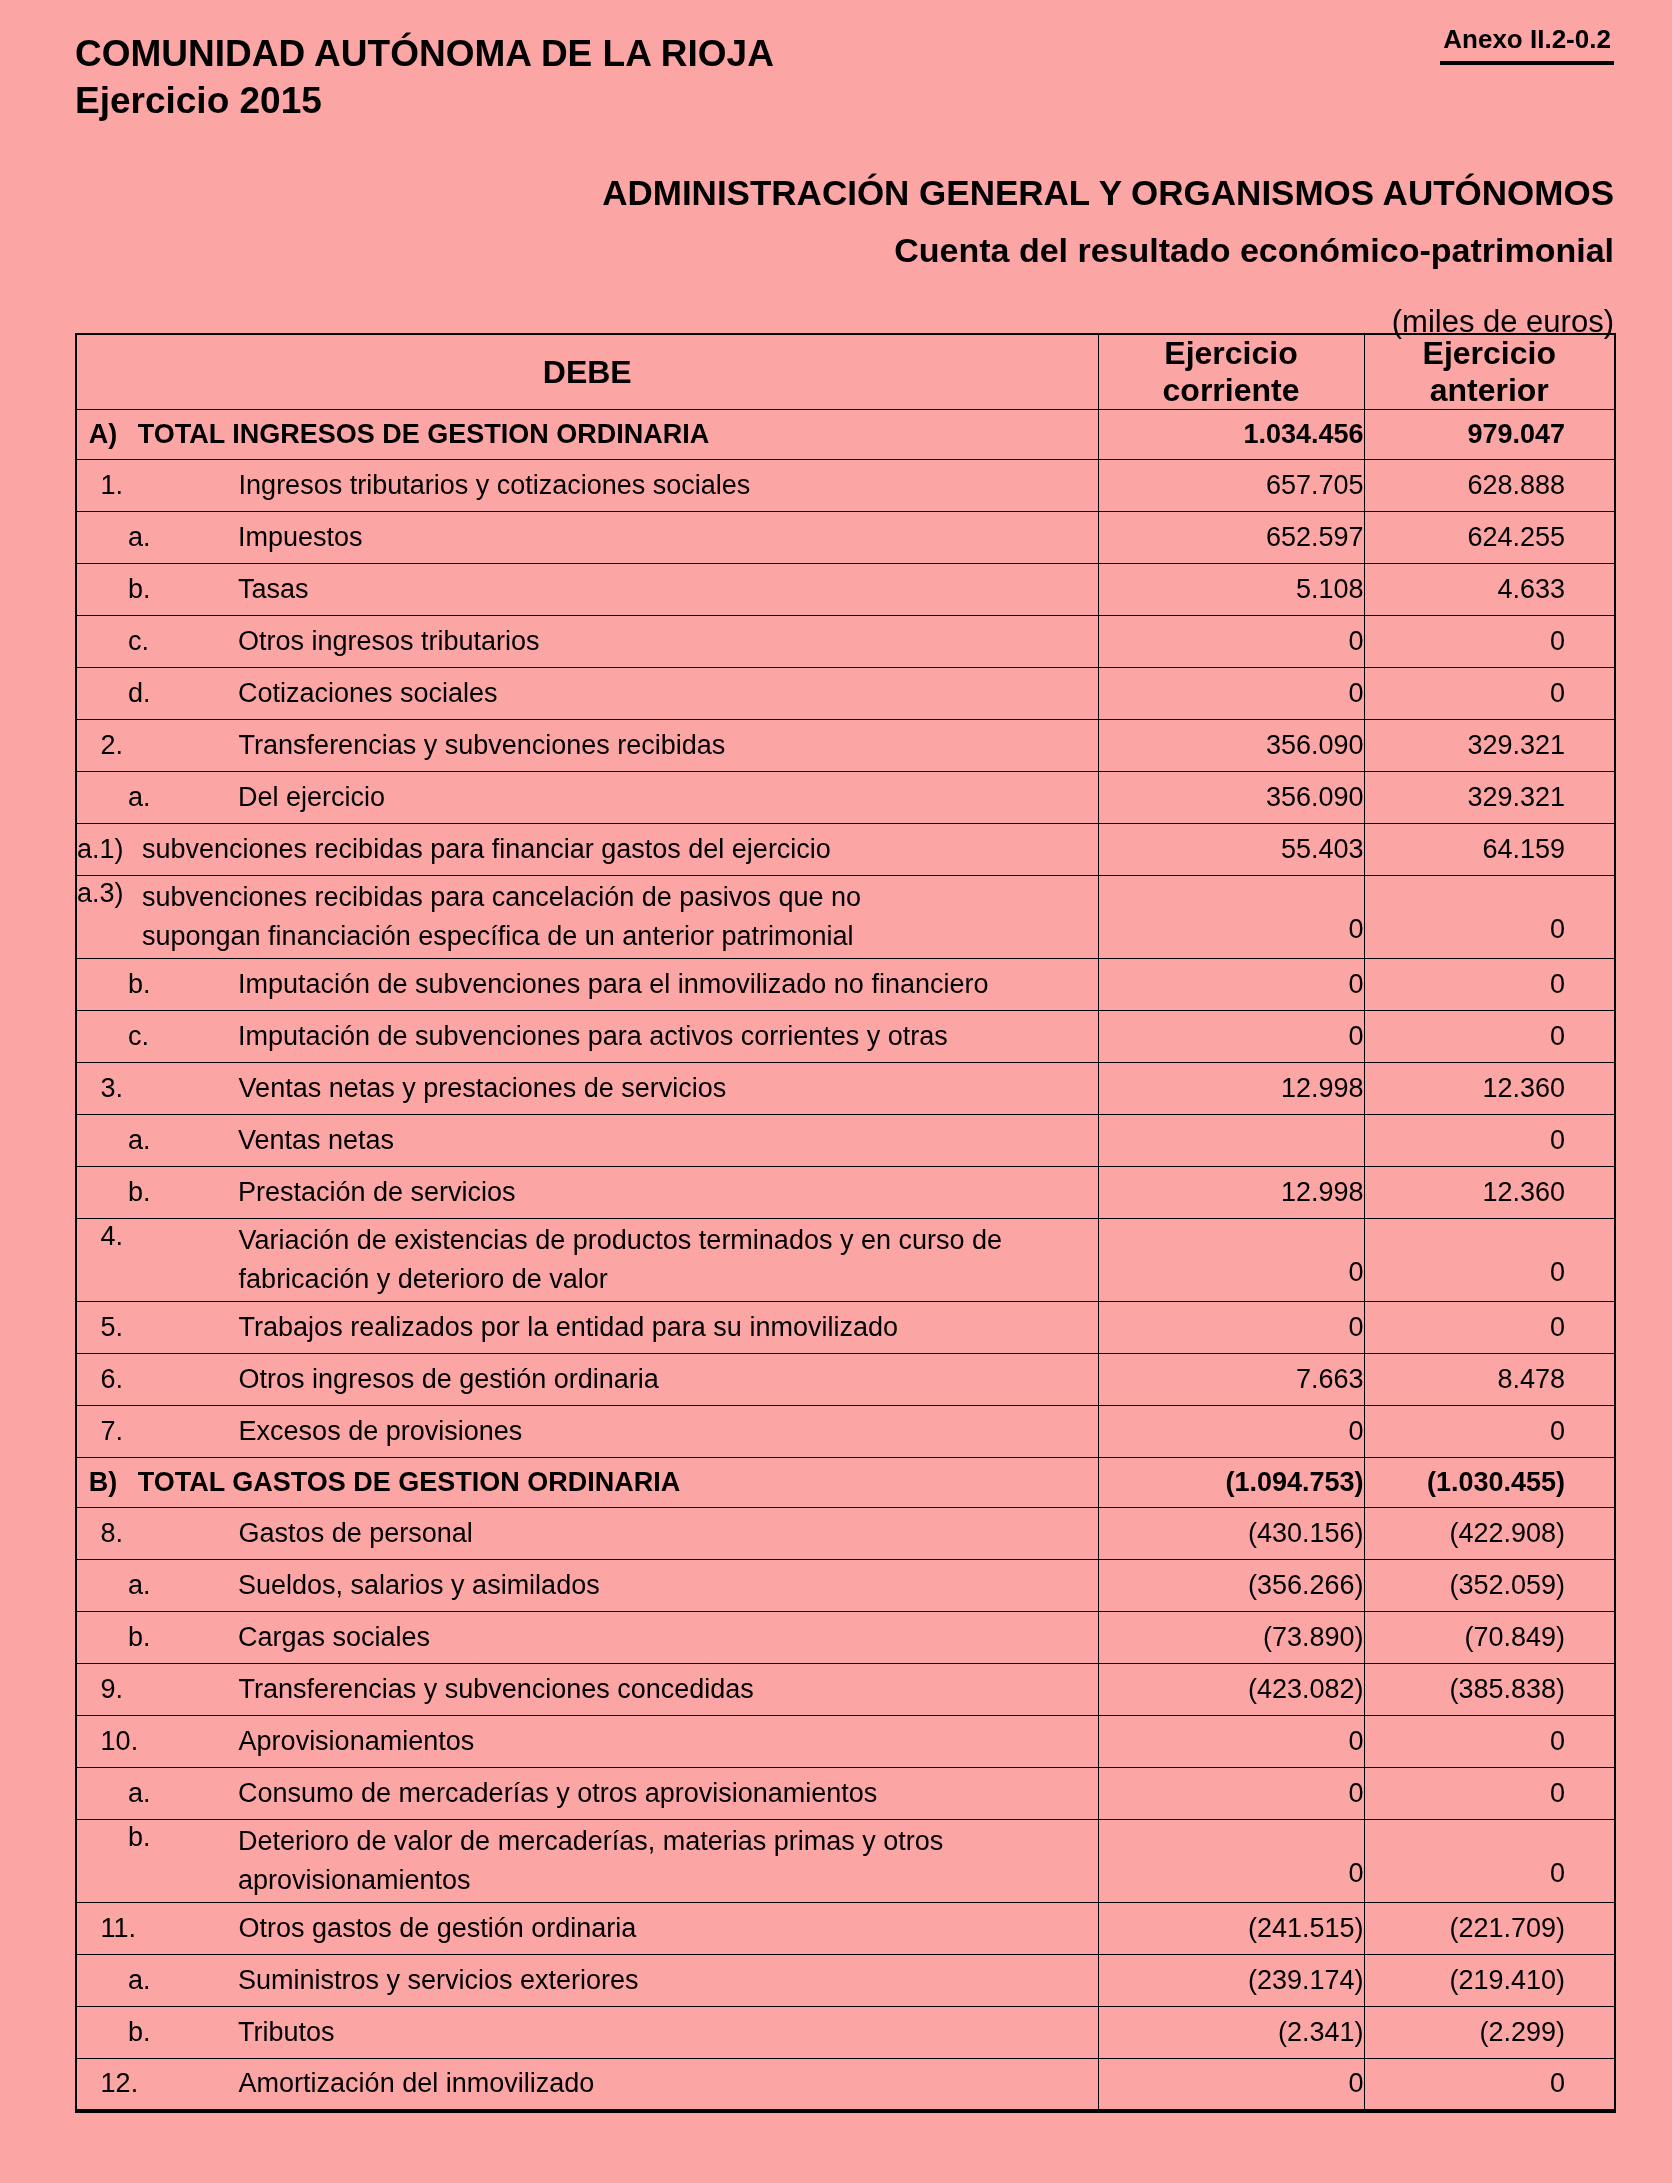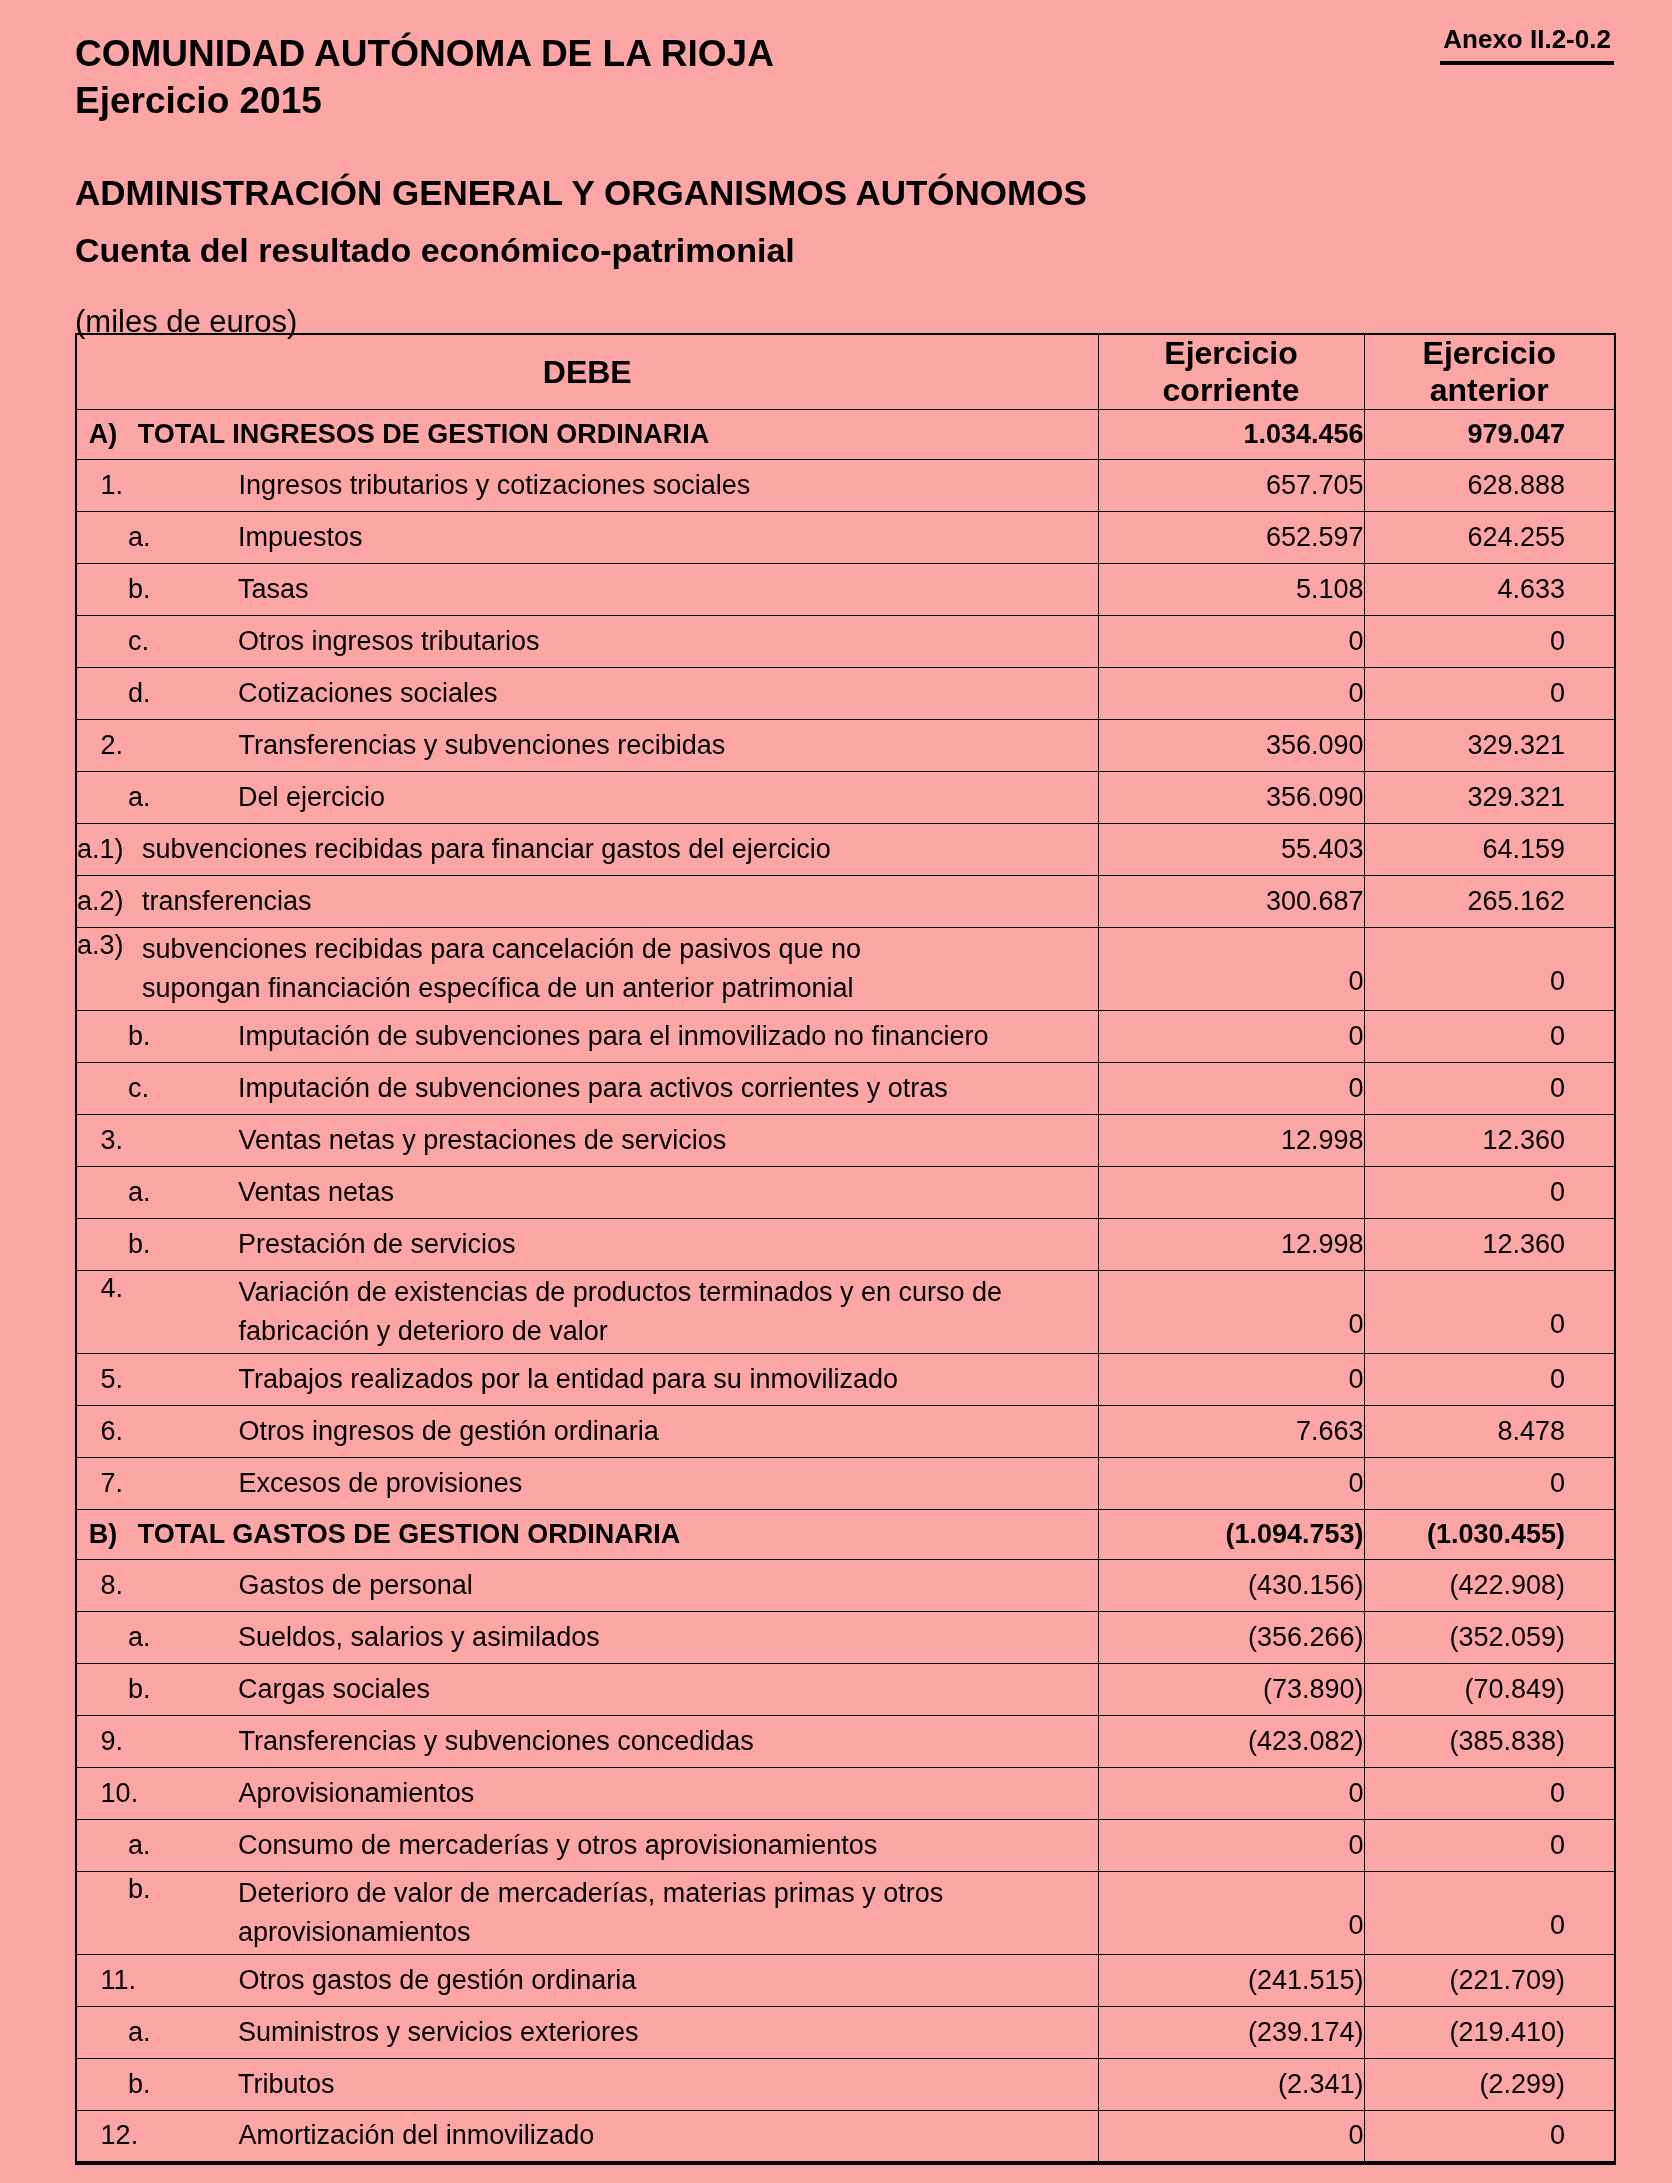--- a/index.html
+++ b/index.html
@@ -19,21 +19,21 @@
   .exercise-line{
     position:absolute;left:75px;top:77px;
     font-size:37px;font-weight:bold;line-height:47px;white-space:nowrap;
   }
   .annex{
     position:absolute;right:58px;top:23.6px;
     font-size:26px;font-weight:bold;white-space:nowrap;
     border-bottom:4.7px solid #000;padding:0 3.1px 6.3px 3.1px;
   }
   .center-title{
-    position:absolute;left:75px;width:1539px;text-align:left;white-space:nowrap;
+    position:absolute;left:75px;width:1539px;text-align:right;white-space:nowrap;
   }
   .title-main{top:173px;font-size:35px;font-weight:bold;}
   .title-sub{top:231px;font-size:34px;font-weight:bold;}
   .title-units{top:288px;font-size:31px;font-weight:normal;margin-top:16px;}
 
   
   table.fin{
     position:absolute;left:75px;top:333px;
     width:1539px;
     border-collapse:collapse;
@@ -218,32 +218,20 @@
         <span class="code">a.1)</span>
         <span class="txt">
                 <div>subvenciones recibidas para financiar gastos del ejercicio</div>
               </span>
       </div>
     </td>
     <td class="val cur">55.403</td>
     <td class="val prev">64.159</td>
   </tr>
 
-  <tr class="lv-sub h-single">
-    <td class="lbl">
-      <div class="inner">
-        <span class="code">a.2)</span>
-        <span class="txt">
-                <div>transferencias</div>
-              </span>
-      </div>
-    </td>
-    <td class="val cur">300.687</td>
-    <td class="val prev">265.162</td>
-  </tr>
 
   <tr class="lv-sub h-wrap">
     <td class="lbl">
       <div class="inner">
         <span class="code">a.3)</span>
         <span class="txt">
                 <div>subvenciones recibidas para cancelación de pasivos que no</div>
                 <div>supongan financiación específica de un anterior patrimonial</div>
               </span>
       </div>

